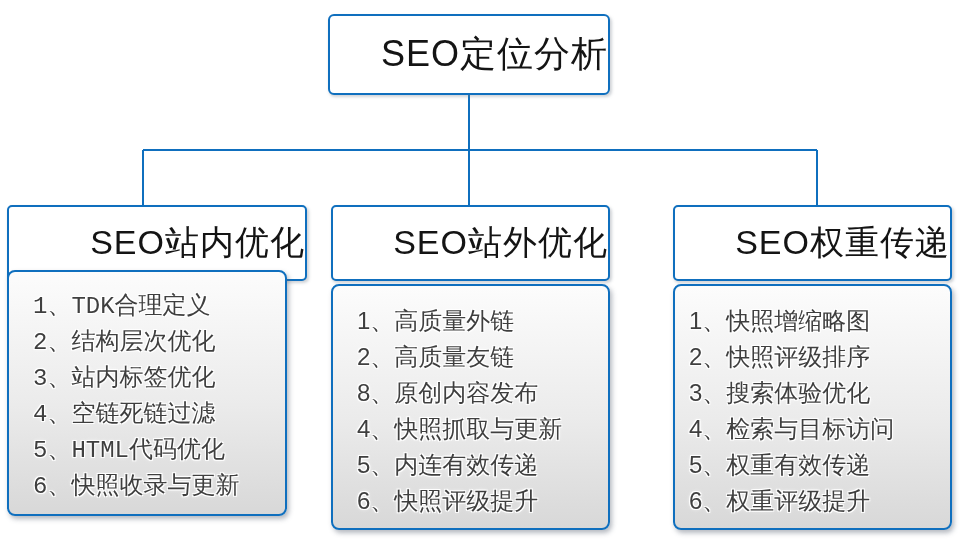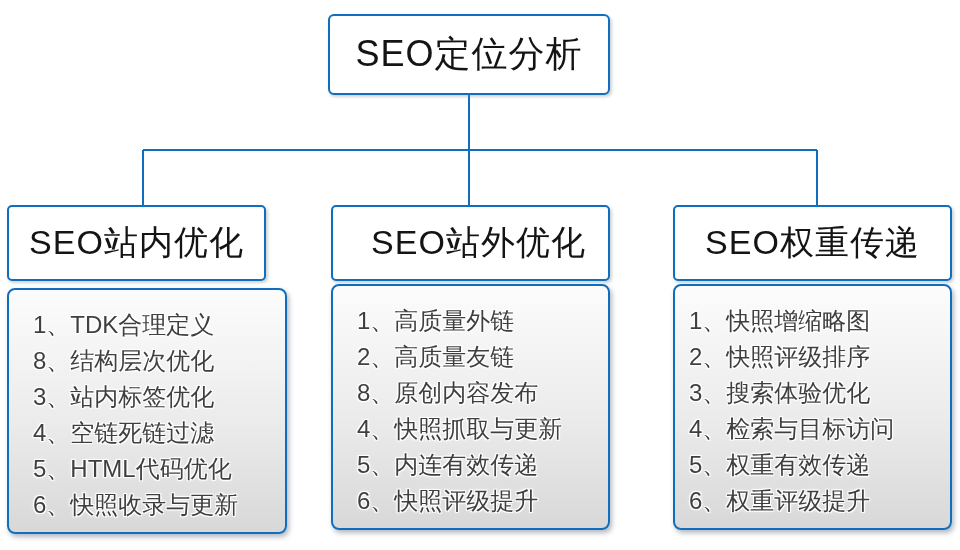--- a/index.html
+++ b/index.html
@@ -34,21 +34,21 @@
     fill: none;
   }
   .node {
     position: absolute;
     box-sizing: border-box;
     background: #ffffff;
     border: 2px solid var(--accent);
     border-radius: 6px;
     display: flex;
     align-items: center;
-    justify-content: center;
+    justify-content: flex-end;
     color: var(--title-text);
     box-shadow: 1.5px 2px 3px rgba(120,130,140,0.35);
   }
   .root-node {
     left: 328px; top: 14px;
     width: 282px; height: 81px;
     font-size: 36px;
     letter-spacing: 1px;
   }
   .branch-header {
@@ -72,24 +72,24 @@
     color: var(--item-text);
     white-space: nowrap;
     text-shadow:
       -1px -1px 0 #ffffff,
        1px -1px 0 #ffffff,
       -1px  1px 0 #ffffff,
        1px  1px 0 #ffffff,
        0 0 4px #ffffff;
   }
   
-  .col-left  .branch-header { left: 7px;   top: 205px; width: 259px; }
+  .col-left  .branch-header { left: 7px;   top: 205px; width: 300px; }
   .col-mid   .branch-header { left: 331px; top: 205px; width: 279px; padding-left: 16px; }
   .col-right .branch-header { left: 673px; top: 205px; width: 279px; }
-  .col-left  .branch-list   { left: 7px;   top: 288px; width: 280px; height: 246px; }
+  .col-left  .branch-list   { left: 7px;   top: 270px; width: 280px; height: 246px; font-family: Liberation Mono, monospace; }
   .col-mid   .branch-list   { left: 331px; top: 284px; width: 279px; height: 246px; }
   .col-right .branch-list   { left: 673px; top: 284px; width: 279px; height: 246px; padding-left: 14px; }
 </style>
 </head>
 <body>
 
 <div class="canvas">
 
   <svg class="connectors" viewBox="0 0 960 550" xmlns="http://www.w3.org/2000/svg">
     <line class="connector" x1="469" y1="95" x2="469" y2="150"></line>
@@ -102,21 +102,21 @@
   <div class="node root-node">
     <span>SEO定位分析</span>
   </div>
 
   <div class="col-left">
     <div class="node branch-header">
       <span>SEO站内优化</span>
     </div>
     <div class="branch-list">
         <div class="list-item">1、TDK合理定义</div>
-        <div class="list-item">8、结构层次优化</div>
+        <div class="list-item">2、结构层次优化</div>
         <div class="list-item">3、站内标签优化</div>
         <div class="list-item">4、空链死链过滤</div>
         <div class="list-item">5、HTML代码优化</div>
         <div class="list-item">6、快照收录与更新</div>
       </div>
   </div>
 
   <div class="col-mid">
     <div class="node branch-header">
       <span>SEO站外优化</span>

